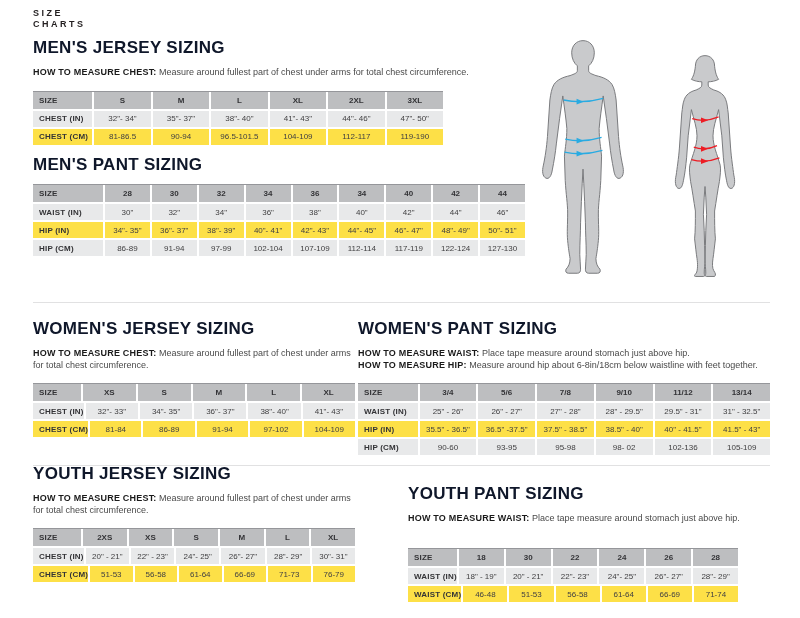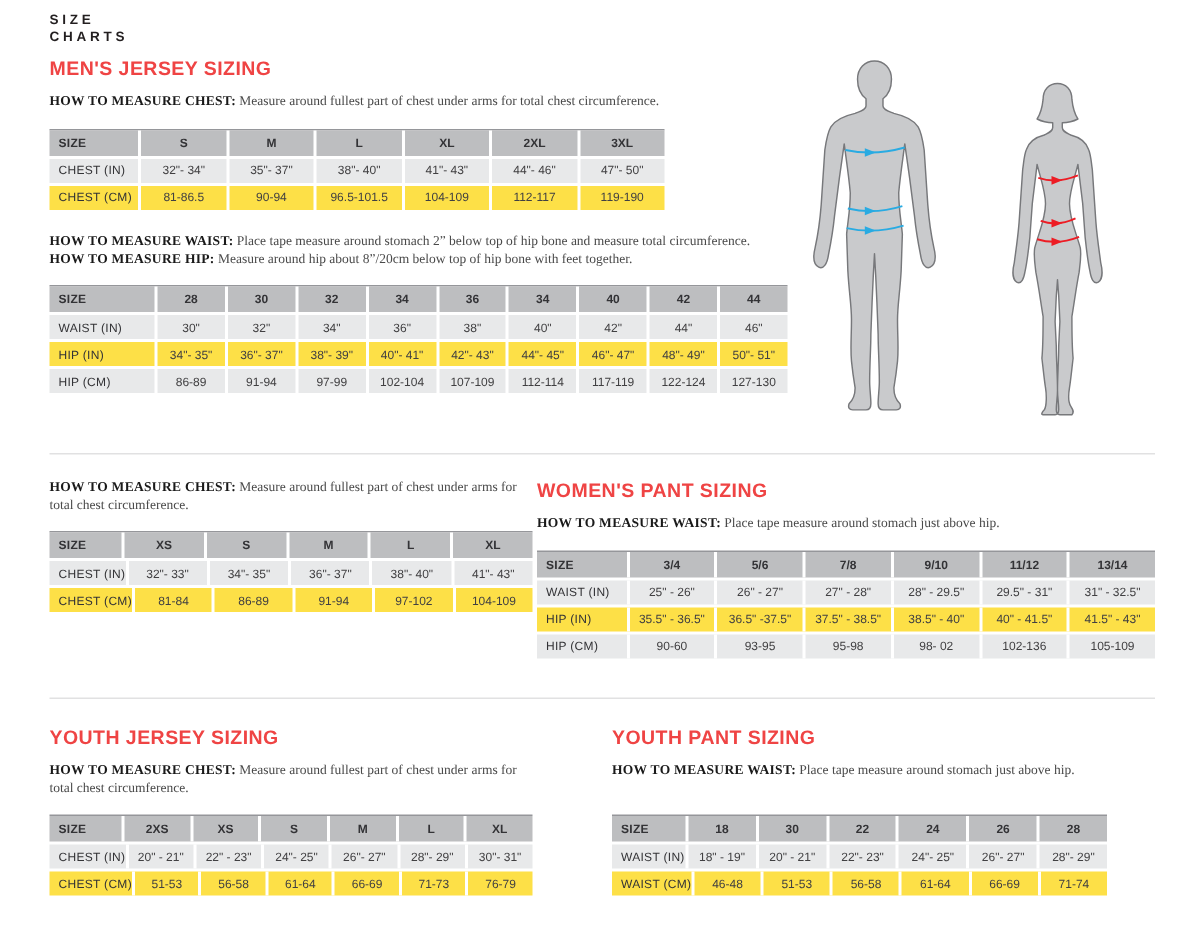--- a/index.html
+++ b/index.html
@@ -3,39 +3,39 @@
 <meta charset="utf-8">
 <style>
   html,body{margin:0;padding:0;background:#fff;}
   .page{position:relative;width:800px;height:618px;background:#ffffff;
         font-family:"Liberation Sans",sans-serif;color:#231f20;overflow:hidden;}
 
   .page-title{position:absolute;left:33px;top:8px;font-size:9px;font-weight:bold;
               letter-spacing:2.5px;line-height:11px;color:#231f20;}
 
   .block{position:absolute;}
-  .section-heading{margin:0 0 9px 0;font-size:13px;font-weight:bold;
-                   letter-spacing:0.3px;color:#ef4444;}
-  .notes{margin:0 0 12px 0;font-family:Liberation Serif, serif;}
+  .section-heading{margin:0 0 9px 0;font-size:17px;font-weight:bold;
+                   letter-spacing:0.3px;color:#0f172a;}
+  .notes{margin:0 0 12px 0;}
   .note{font-size:9px;line-height:11.5px;color:#4a4a4a;}
   .note b{color:#1a1a1a;letter-spacing:0.2px;}
   .nowrap .note{white-space:nowrap;}
   .align-tall .notes{min-height:23px;}
 
   .size-table{border-top:1px solid #95969a;width:100%;}
   .t-row{display:flex;margin-top:2px;height:16px;}
   .t-row.head{background:#bdbec0;height:17px;margin-top:0;}
   .t-row.odd{background:#e8e9ea;}
   .t-row.even{background:#fde047;}
   .t-cell{flex:1;display:flex;align-items:center;justify-content:center;
           font-size:8px;color:#414042;border-left:2px solid #fff;
           white-space:nowrap;overflow:visible;}
   .t-cell:first-child{border-left:none;}
   .t-cell.label{flex:0 0 13%;justify-content:flex-start;padding-left:6px;
-                font-weight:normal;color:#333336;letter-spacing:0.2px;}
+                font-weight:bold;color:#333336;letter-spacing:0.2px;}
   .t-row.head .t-cell{font-weight:bold;color:#333336;}
 
   .divider{position:absolute;left:33px;width:737px;height:1px;background:#e1e1e2;}
 
   .figure{position:absolute;}
 </style>
 </head>
 <body>
 
 <div class="page">
@@ -75,24 +75,21 @@
           <div class="t-cell">90-94</div>
           <div class="t-cell">96.5-101.5</div>
           <div class="t-cell">104-109</div>
           <div class="t-cell">112-117</div>
           <div class="t-cell">119-190</div>
         </div>
       </div>
   </div>
 
   <div class="block nowrap" style="left:33px;top:155px;width:492px;">
-    <div class="notes">
-        <div class="note"><b>HOW TO MEASURE WAIST:</b> Place tape measure around stomach 2” below top of hip bone and measure total circumference.</div>
-        <div class="note"><b>HOW TO MEASURE HIP:</b> Measure around hip about 8”/20cm below top of hip bone with feet together.</div>
-      </div>
+    <h2 class="section-heading">MEN'S PANT SIZING</h2>
     <div class="size-table">
         <div class="t-row head">
           <div class="t-cell label">SIZE</div>
           <div class="t-cell">28</div>
           <div class="t-cell">30</div>
           <div class="t-cell">32</div>
           <div class="t-cell">34</div>
           <div class="t-cell">36</div>
           <div class="t-cell">34</div>
           <div class="t-cell">40</div>
@@ -200,20 +197,21 @@
     </g>
     <g stroke="#ed1c24" fill="#ed1c24">
       <path d="M28,129 Q45,134 63,127" fill="none" stroke-width="1.6"></path>
       <polygon points="40,127.5 49,131 40,134.5" stroke="none"></polygon>
     </g>
   </svg>
 
   <div class="divider" style="top:302px;"></div>
 
   <div class="block" style="left:33px;top:319px;width:322px;">
+    <h2 class="section-heading">WOMEN'S JERSEY SIZING</h2>
     <div class="notes">
         <div class="note"><b>HOW TO MEASURE CHEST:</b> Measure around fullest part of chest under arms for total chest circumference.</div>
       </div>
     <div class="size-table">
         <div class="t-row head">
           <div class="t-cell label">SIZE</div>
           <div class="t-cell">XS</div>
           <div class="t-cell">S</div>
           <div class="t-cell">M</div>
           <div class="t-cell">L</div>
@@ -235,20 +233,21 @@
           <div class="t-cell">97-102</div>
           <div class="t-cell">104-109</div>
         </div>
       </div>
   </div>
 
   <div class="block nowrap" style="left:358px;top:319px;width:412px;">
     <h2 class="section-heading">WOMEN'S PANT SIZING</h2>
     <div class="notes">
         <div class="note"><b>HOW TO MEASURE WAIST:</b> Place tape measure around stomach just above hip.</div>
+        <div class="note"><b>HOW TO MEASURE HIP:</b> Measure around hip about 6-8in/18cm below waistline with feet together.</div>
       </div>
     <div class="size-table">
         <div class="t-row head">
           <div class="t-cell label">SIZE</div>
           <div class="t-cell">3/4</div>
           <div class="t-cell">5/6</div>
           <div class="t-cell">7/8</div>
           <div class="t-cell">9/10</div>
           <div class="t-cell">11/12</div>
           <div class="t-cell">13/14</div>
@@ -278,21 +277,21 @@
           <div class="t-cell">95-98</div>
           <div class="t-cell">98- 02</div>
           <div class="t-cell">102-136</div>
           <div class="t-cell">105-109</div>
         </div>
       </div>
   </div>
 
   <div class="divider" style="top:465px;"></div>
 
-  <div class="block" style="left:33px;top:484px;width:322px;">
+  <div class="block" style="left:33px;top:464px;width:322px;">
     <h2 class="section-heading">YOUTH JERSEY SIZING</h2>
     <div class="notes">
         <div class="note"><b>HOW TO MEASURE CHEST:</b> Measure around fullest part of chest under arms for total chest circumference.</div>
       </div>
     <div class="size-table">
         <div class="t-row head">
           <div class="t-cell label">SIZE</div>
           <div class="t-cell">2XS</div>
           <div class="t-cell">XS</div>
           <div class="t-cell">S</div>

